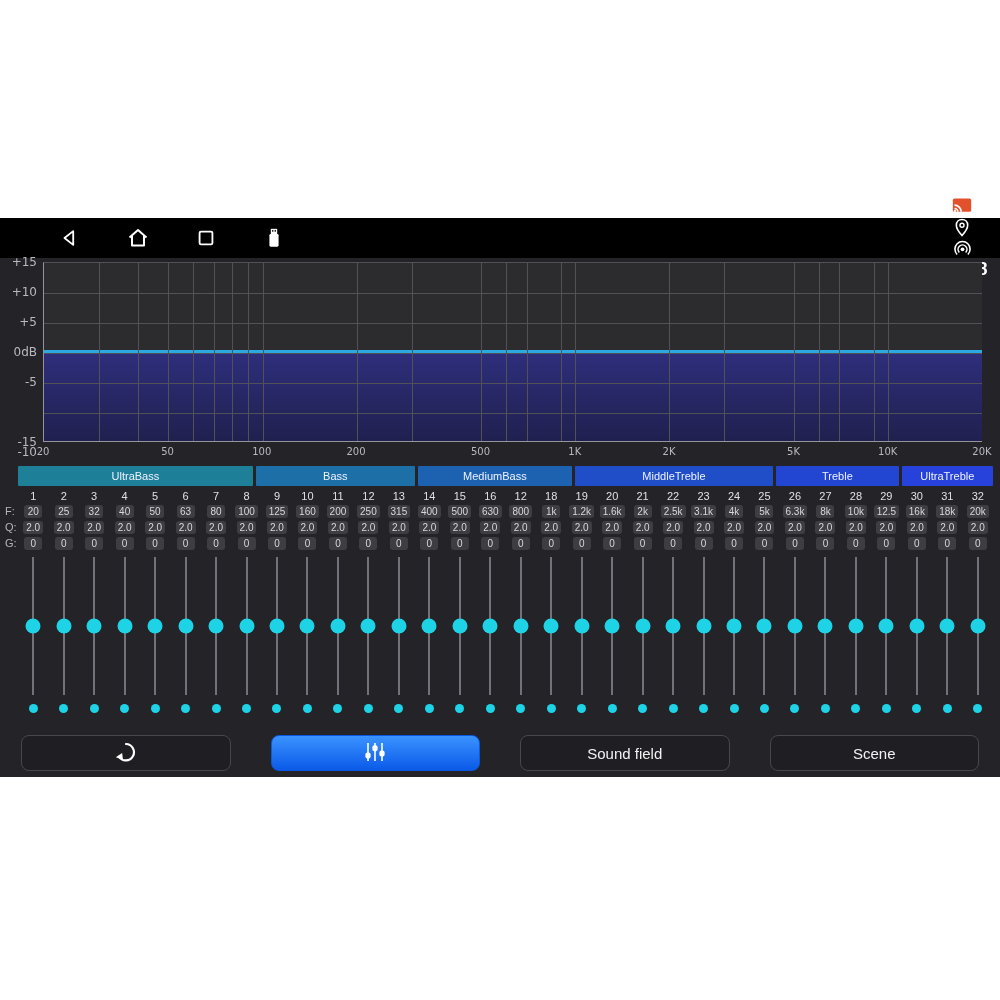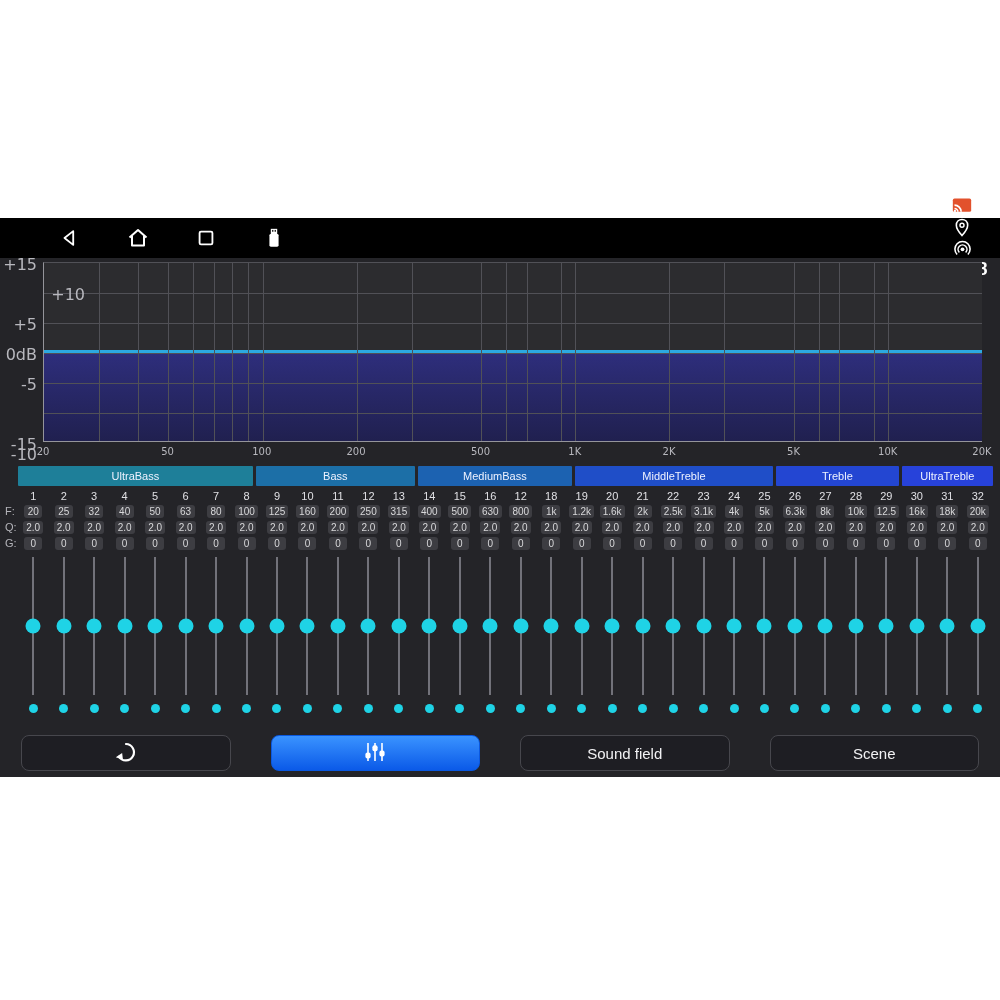--- a/index.html
+++ b/index.html
@@ -17,21 +17,21 @@
   .app{height:519px;background:#242428;}
   
   .chart-area{position:relative;height:204px;font-family:"DejaVu Sans",sans-serif;}
   .plot{position:absolute;left:43px;top:4px;width:939px;height:180px;background:#2c2c2f;
         border-left:1px solid #94949a;border-bottom:1px solid #94949a;border-top:1px solid #515157;
         box-sizing:border-box;overflow:hidden;}
   .hgrid{position:absolute;left:0;right:0;height:1px;background:#515157;}
   .vgrid{position:absolute;top:0;bottom:0;width:1px;background:#515157;}
   .eq-fill{position:absolute;left:0;right:0;bottom:0;}
   .zero-line{position:absolute;left:0;right:0;height:4px;}
-  .ytick{position:absolute;left:0;width:37px;text-align:right;font-size:16px;color:#b8b8be;}
+  .ytick{position:absolute;left:0;width:37px;text-align:right;font-size:12px;color:#b8b8be;}
   .xtick{position:absolute;top:188px;transform:translateX(-50%);font-size:10px;color:#b8b8be;}
   
   .band-group-row{display:flex;gap:3px;height:20px;margin:4px 7px 0 18px;}
   .seg{display:flex;align-items:center;justify-content:center;color:#eef2ff;font-size:11px;border-radius:1px;}
   
   .colgrid{display:flex;padding:0 7px 0 18px;}
   .colgrid>.col{flex:1;display:flex;align-items:center;justify-content:center;}
   .num-row{height:13px;margin-top:3px;font-size:11px;color:#e0e0e4;}
   .fqg-row{position:relative;height:14px;margin-top:2px;}
   .fqg-row .rowlab{position:absolute;left:5px;top:0;height:14px;display:flex;align-items:center;
@@ -140,21 +140,21 @@
           <div class="vgrid" style="left: 84.8023%;"></div>
           <div class="vgrid" style="left: 88.4404%;"></div>
           <div class="vgrid" style="left: 89.9657%;"></div>
           <div class="hgrid" style="top: 30px;"></div>
           <div class="hgrid" style="top: 60px;"></div>
           <div class="hgrid" style="top: 90px;"></div>
           <div class="hgrid" style="top: 120px;"></div>
           <div class="hgrid" style="top: 150px;"></div>
         </div>
     <div class="ytick" style="top: -3px;">+15</div>
-        <div class="ytick" style="top: 27px; padding-left: 48px;">+10</div>
+        <div class="ytick" style="top: 27px;">+10</div>
         <div class="ytick" style="top: 57px;">+5</div>
         <div class="ytick" style="top: 87px;">0dB</div>
         <div class="ytick" style="top: 117px;">-5</div>
         <div class="ytick" style="top: 147px; margin-top: 40px;">-10</div>
         <div class="ytick" style="top: 177px;">-15</div>
         <div class="xtick" style="left: 43px;">20</div>
         <div class="xtick" style="left: 167.555px;">50</div>
         <div class="xtick" style="left: 261.778px;">100</div>
         <div class="xtick" style="left: 356px;">200</div>
         <div class="xtick" style="left: 480.555px;">500</div>

